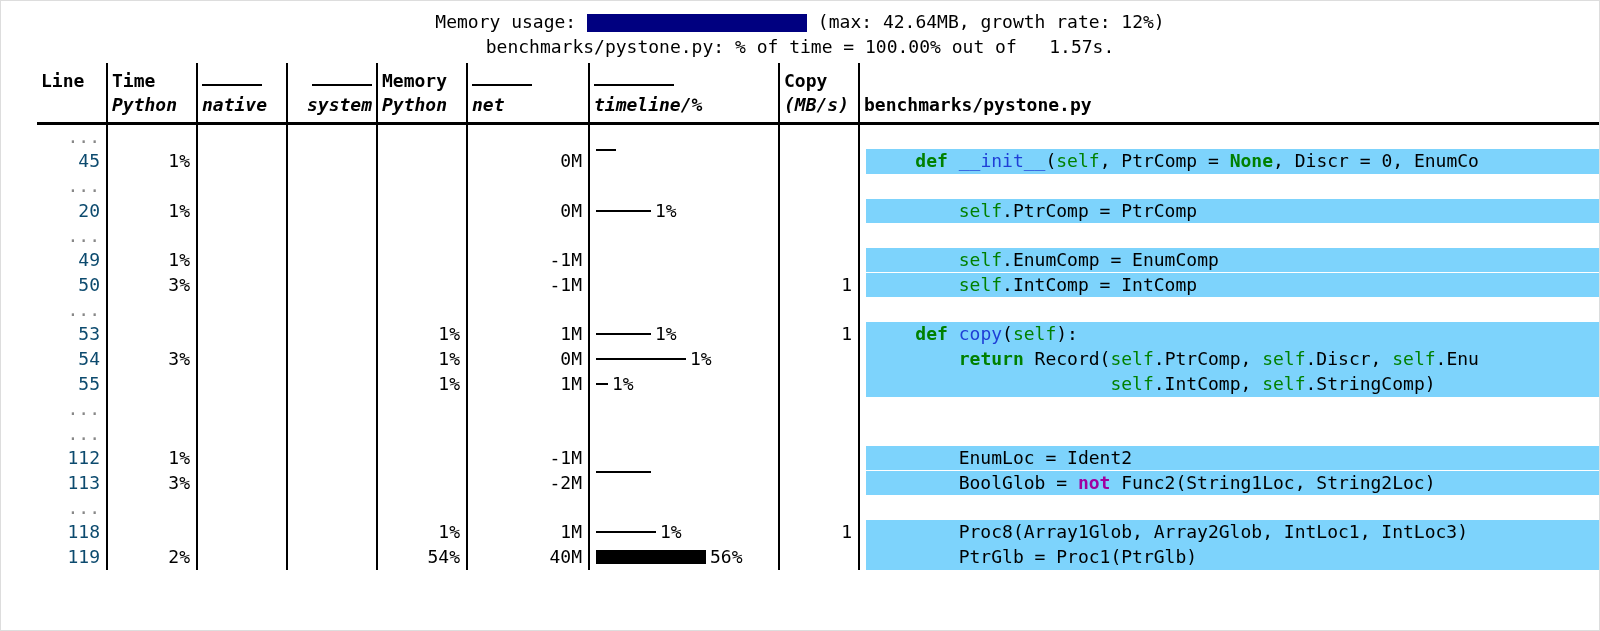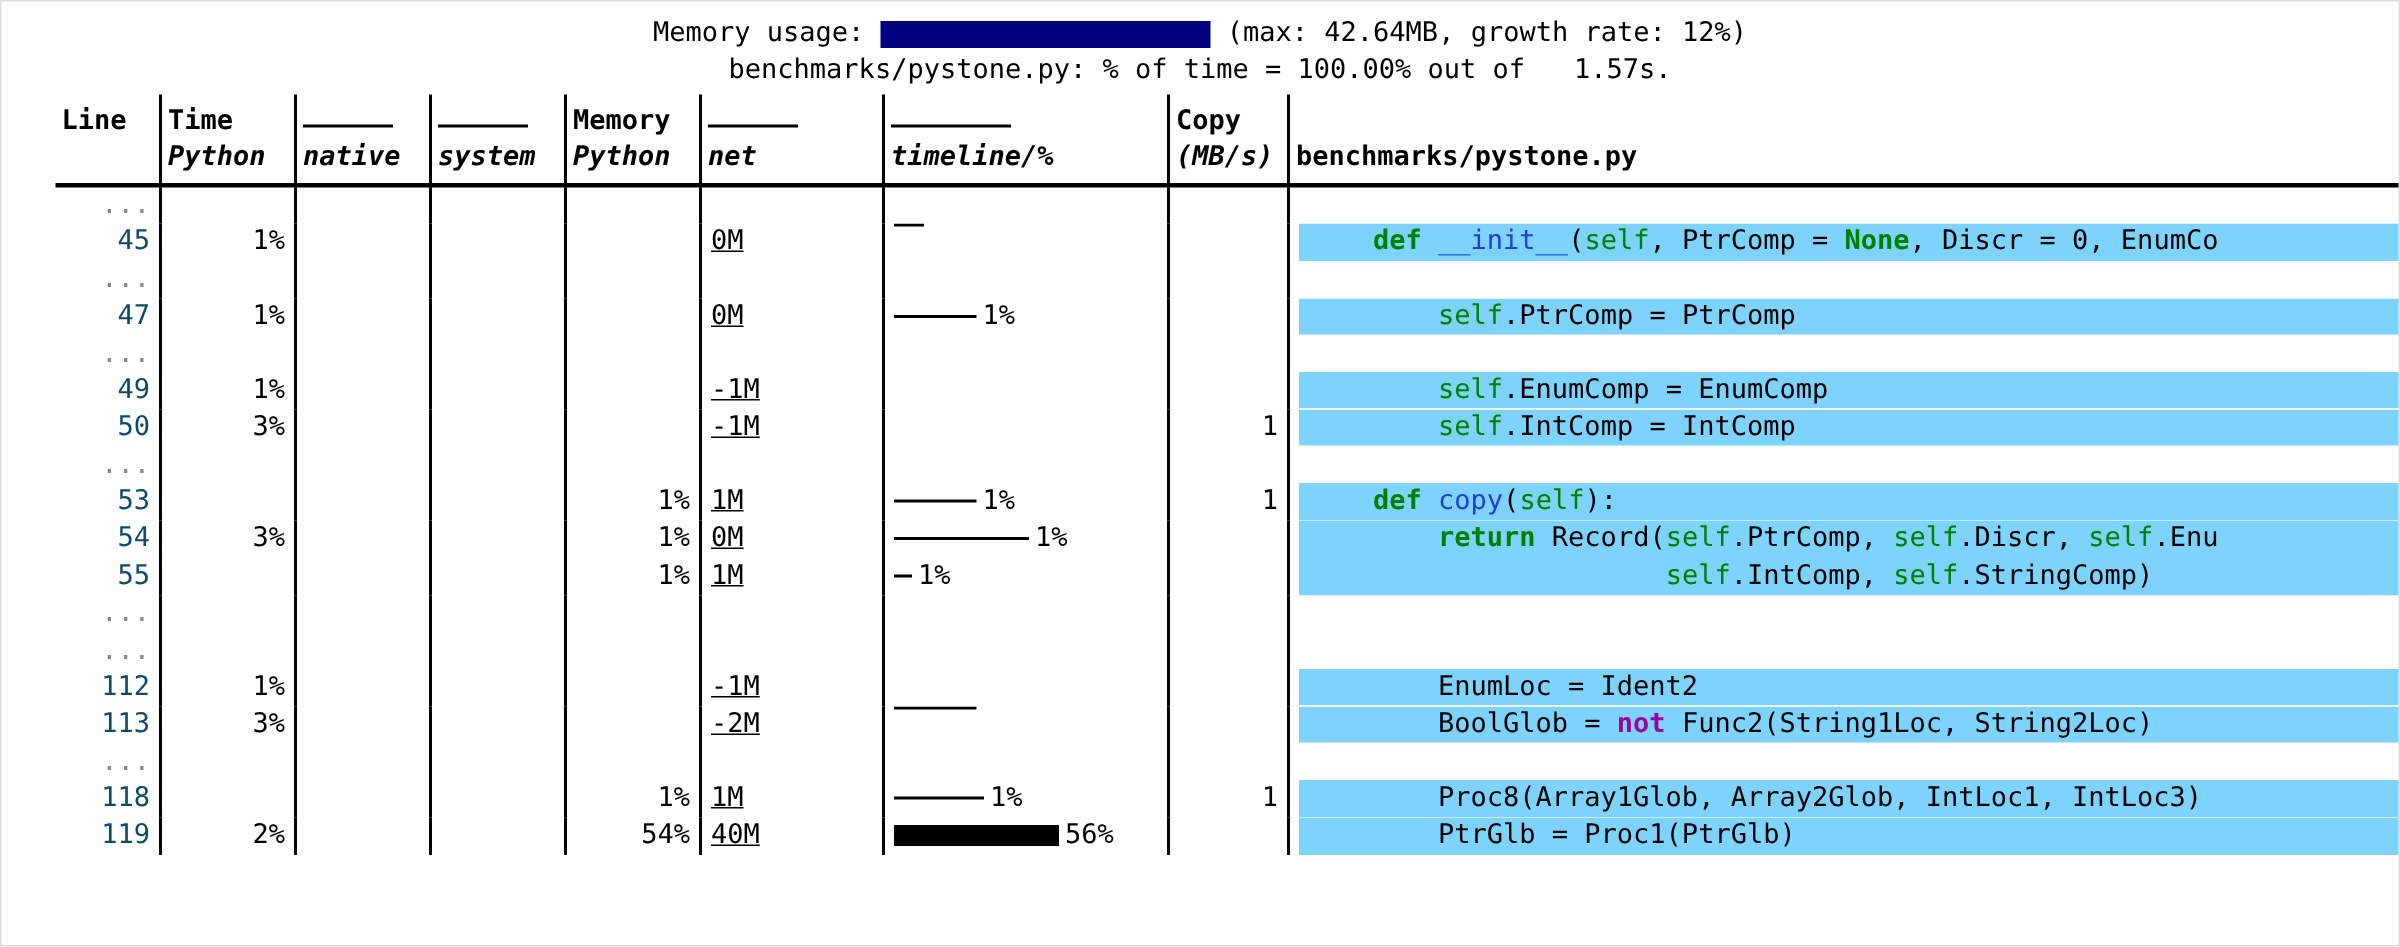--- a/index.html
+++ b/index.html
@@ -55,21 +55,21 @@
     border-left: 2px solid #000;
     white-space: nowrap;
     overflow: hidden;
   }
   td:first-child { border-left: none; }
   .col-line    { width: 70px;  text-align: right; }
   .col-tpy     { width: 90px;  text-align: right; }
   .col-native  { width: 90px;  text-align: right; }
   .col-system  { width: 90px;  text-align: right; }
   .col-mpy     { width: 90px;  text-align: right; }
-  .col-net     { width: 122px; text-align: left; text-decoration: underline; }
+  .col-net     { width: 122px; text-align: right; }
   .col-tl      { width: 190px; text-align: left; }
   .col-copy    { width: 80px;  text-align: right; }
   .col-src     { text-align: left; }
   .lineno { color: #0c4a6e; }
   .ellip  { color: #888; }
   .tl-cell { display: flex; align-items: center; gap: 4px; }
   .tl-bar  { display: inline-block; height: 2px; background: #000; }
   .tl-big  { height: 14px; }
   .dash    { display: inline-block; width: 60px; height: 2px; background: #000; vertical-align: middle; margin-top: 6px;}
   .src {
@@ -104,21 +104,21 @@
         <col class="col-net">
         <col class="col-tl">
         <col class="col-copy">
         <col class="col-src">
     </colgroup>
     <thead>
       <tr>
         <th style="text-align:left"><span>Line</span></th>
         <th style="text-align:left"><span>Time</span><br><span class="ital">Python</span></th>
         <th style="text-align:left"><span class="dash"></span><br><span class="ital">native</span></th>
-        <th style="text-align:left"><span class="dash"></span><br><span class="ital">system</span></th>
+        <th style="text-align:right"><span class="dash"></span><br><span class="ital">system</span></th>
         <th style="text-align:left"><span>Memory</span><br><span class="ital">Python</span></th>
         <th style="text-align:left"><span class="dash"></span><br><span class="ital">net</span></th>
         <th style="text-align:left"><span class="dash" style="width:80px"></span><br><span class="ital">timeline/%</span></th>
         <th style="text-align:left"><span>Copy</span><br><span class="ital">(MB/s)</span></th>
         <th style="text-align:left"><br><span>benchmarks/pystone.py</span></th>
       </tr>
     </thead>
     <tbody id="tbody">
         <tr class="gap">
           <td class="col-line ellip">...</td>
@@ -153,21 +153,21 @@
           <td class="col-tpy"></td>
           <td class="col-native"></td>
           <td class="col-system"></td>
           <td class="col-mpy"></td>
           <td class="col-net"></td>
           <td class="col-tl"></td>
           <td class="col-copy"></td>
           <td class="col-src"></td>
         </tr>
         <tr>
-          <td class="col-line lineno">47</td>
+          <td class="col-line lineno">20</td>
           <td class="col-tpy">1%</td>
           <td class="col-native"></td>
           <td class="col-system"></td>
           <td class="col-mpy"></td>
           <td class="col-net">0M</td>
           <td class="col-tl">
             <span class="tl-cell">
               <span class="tl-bar" style="width:55px"></span>
               <span>1%</span>
             </span>

